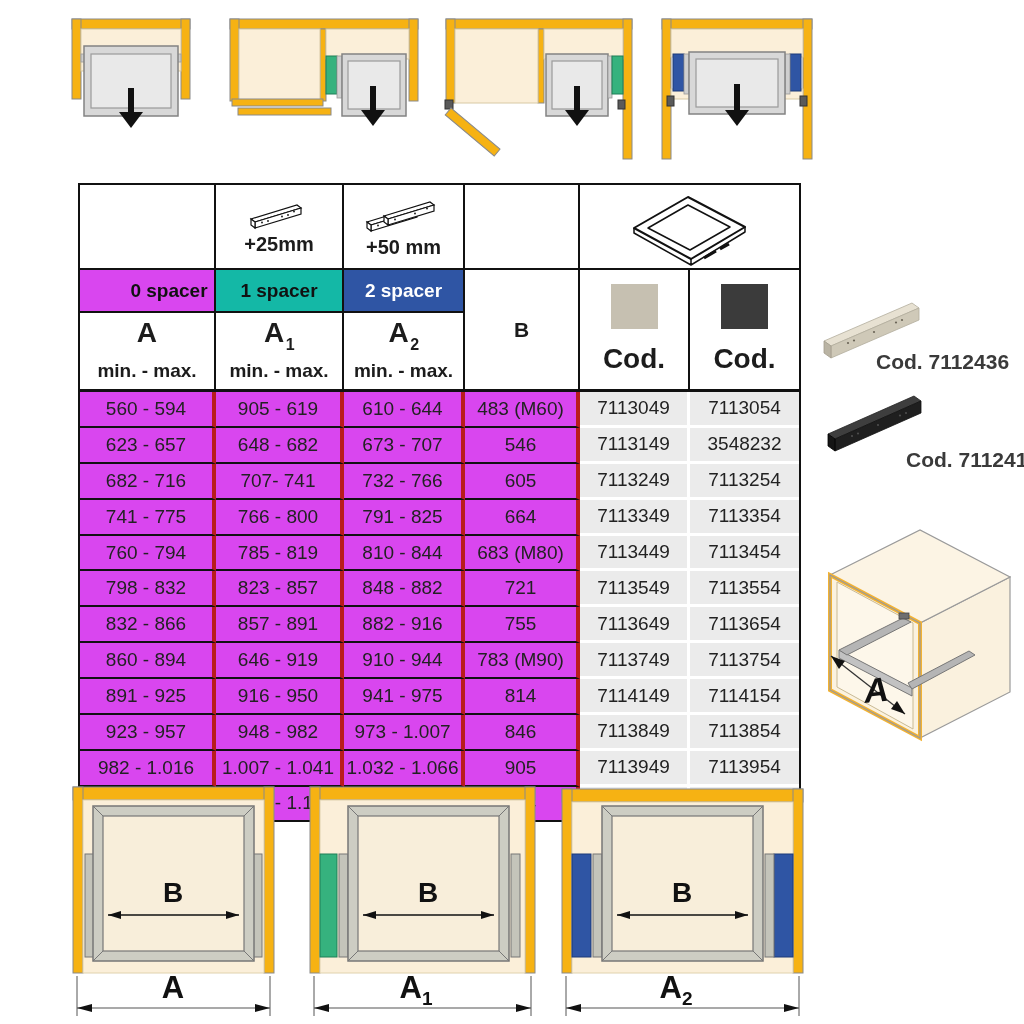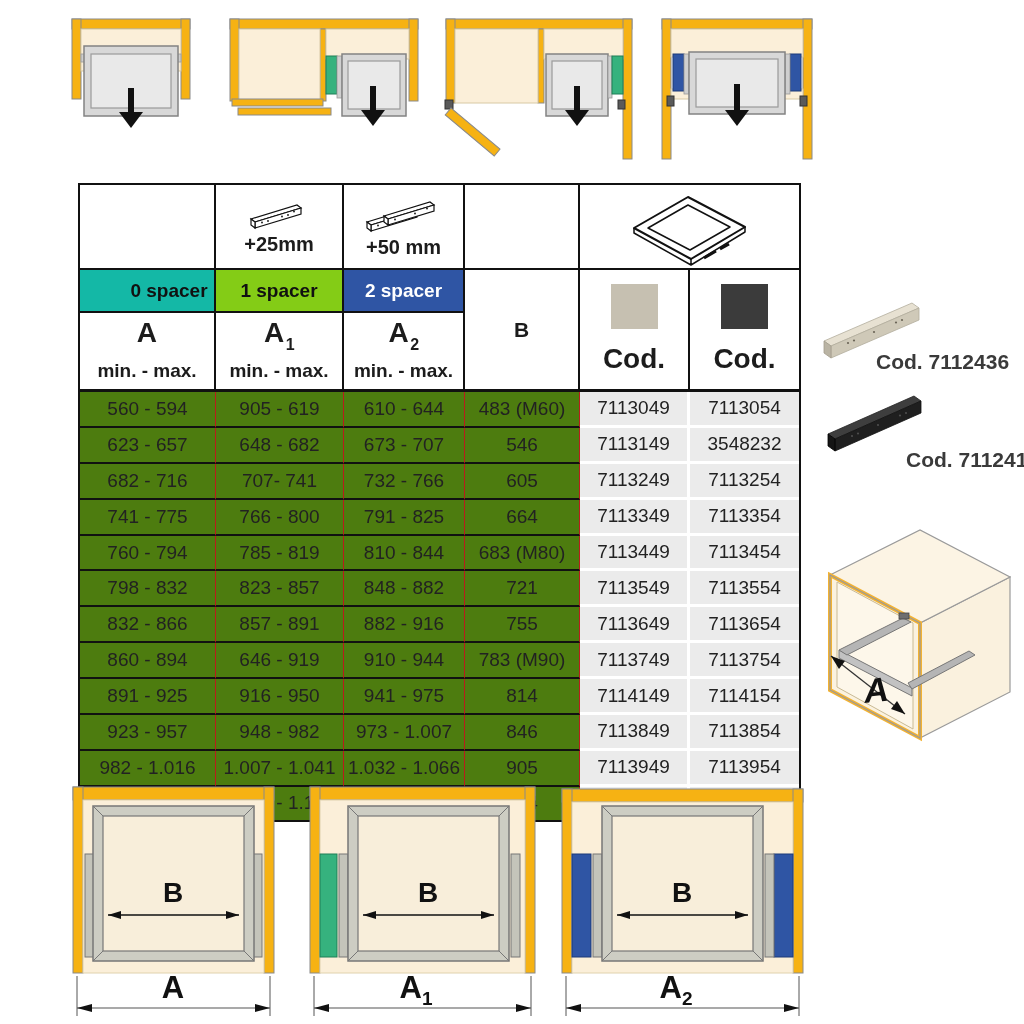--- a/index.html
+++ b/index.html
@@ -11,32 +11,32 @@
   #tblwrap{position:absolute;left:78px;top:183px;width:719px;border:2px solid #111;background:#fff;}
   table{border-collapse:separate;border-spacing:0;table-layout:fixed;width:719px;}
   td,th{padding:0;margin:0;text-align:center;vertical-align:middle;font-weight:700;}
   th{font-weight:700;}
   .br{border-right:2px solid #111;}
   .bb{border-bottom:2px solid #111;}
   .bb3{border-bottom:3px solid #111;}
   .r1{height:83px;}
   .r2{height:41px;font-size:19px;}
   .r3{height:76px;}
-  .sp0{background:#14b8a6;color:#111;padding-left:44px;}
-  .sp1{background:#84cc16;color:#111;margin-top:44px;}
+  .sp0{background:#d946ef;color:#111;padding-left:44px;}
+  .sp1{background:#14b8a6;color:#111;margin-top:44px;}
   .sp2{background:#2F55A4;color:#ffffff;}
   .bigA{font-size:28px;line-height:26px;letter-spacing:.5px;}
   .bigA sub{font-size:16px;position:relative;top:2px;left:1px;}
   .minmax{font-size:19px;margin-top:4px;}
   .bhead{font-size:21px;}
   .codhead{font-size:28px;}
   .swatch{width:47px;height:45px;margin:0 auto 14px auto;}
   .mm{font-size:20px;margin-top:2px;}
   tbody td{height:32.9px;font-size:19px;font-weight:400;color:#222;}
-  td.dim{border-right:1px solid #b91c1c;border-bottom:2px solid #111;background:#4d7c0f;}
+  td.dim{border-right:4px solid #b91c1c;border-bottom:2px solid #111;background:#d946ef;}
   td.cod{background:#EBEBEB;border-bottom:3px solid #fff;}
   td.codL{border-right:3px solid #fff;}
   tbody tr:last-child td{border-bottom:none;}
 
   
   .codetext{position:absolute;font-size:21px;font-weight:700;color:#3a3a3a;white-space:nowrap;}
 
   svg{display:block;}
   text{font-family:"Liberation Sans",sans-serif;}
 </style>

